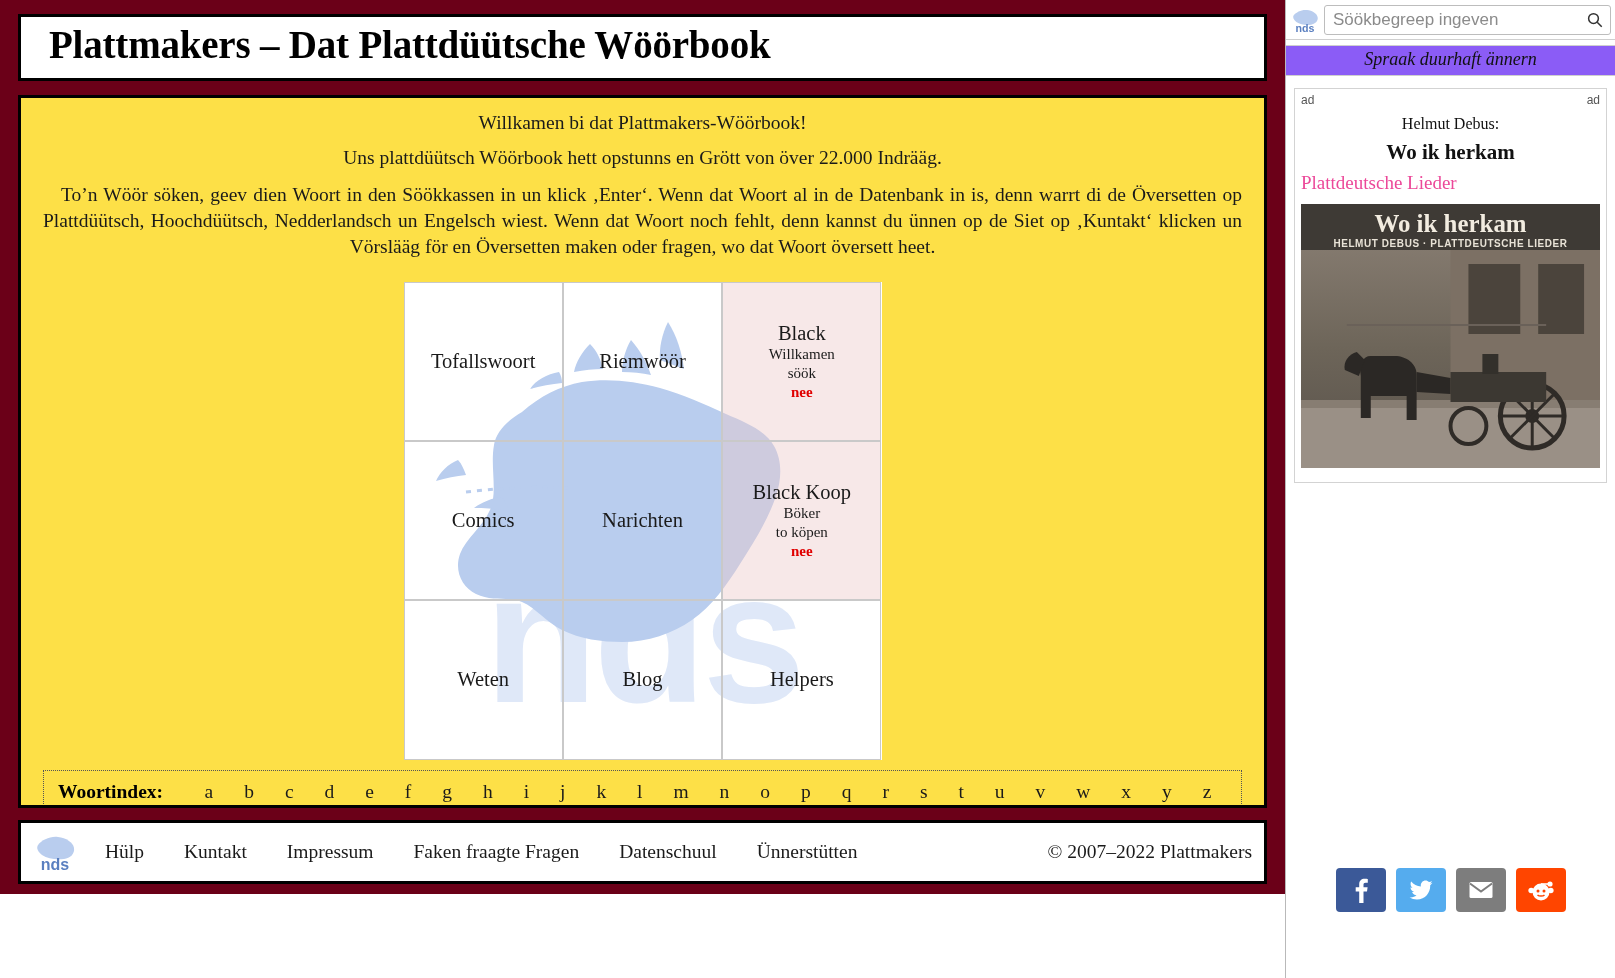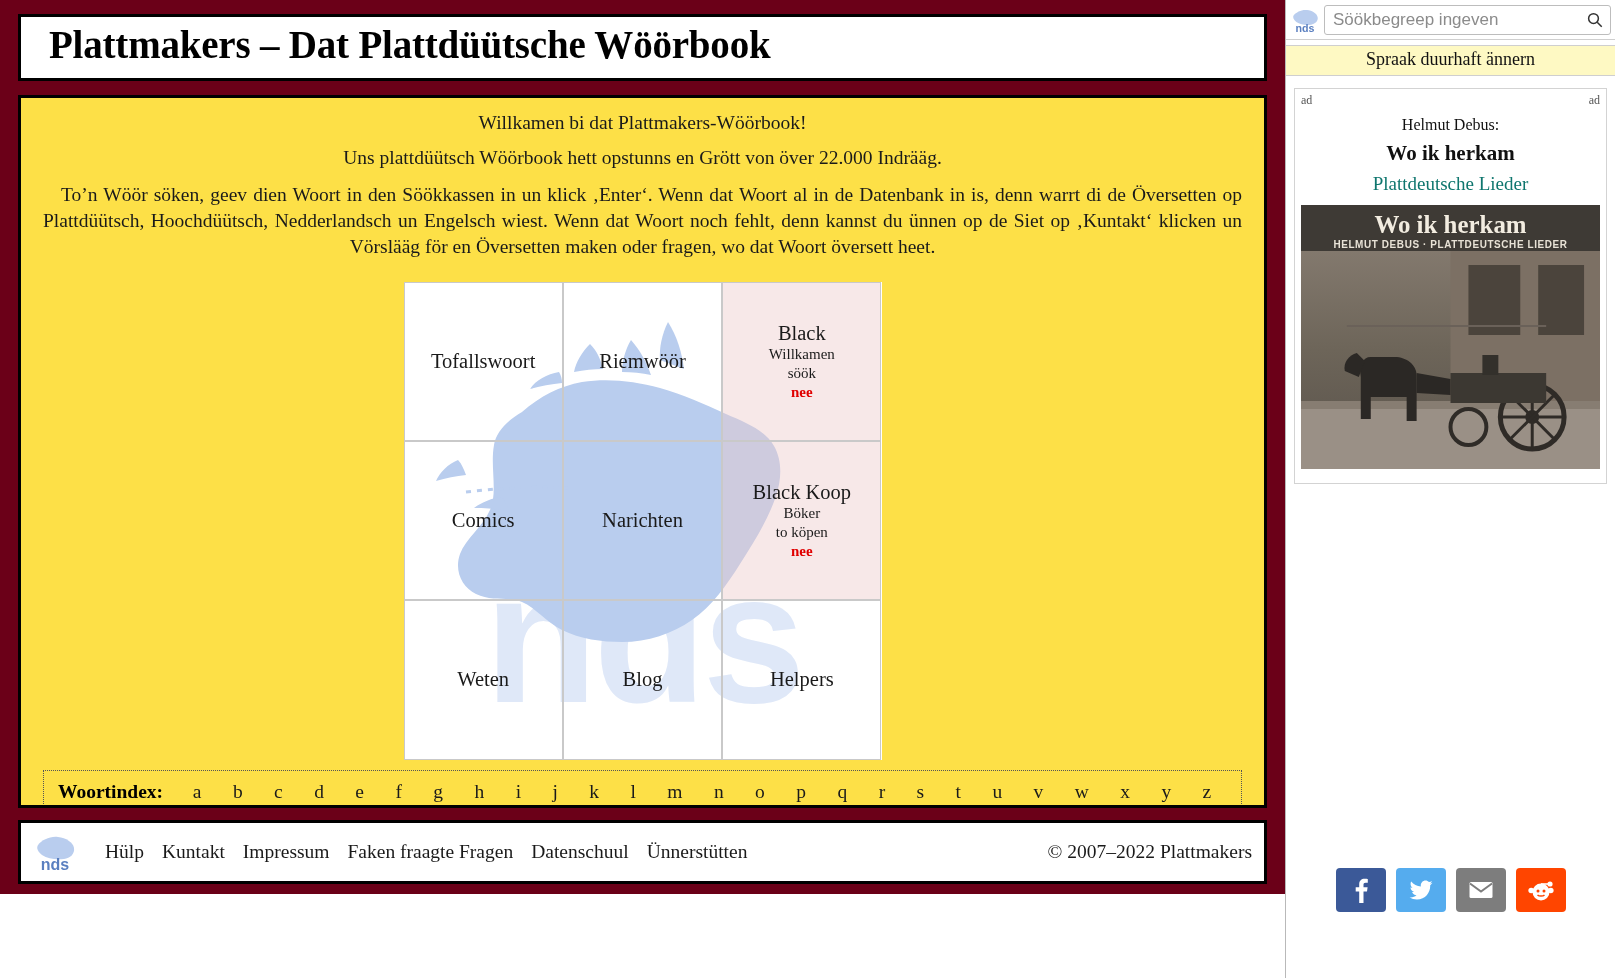--- a/index.html
+++ b/index.html
@@ -138,20 +138,21 @@
   }
 
   
   .index-box {
     margin: 10px 6px 0 6px;
     border: 1px dotted #555;
     padding: 10px 14px;
     display: flex;
     align-items: center;
     box-sizing: border-box;
+    gap: 12px;
   }
   .index-label {
     font-size: 19.5px;
     font-weight: bold;
     color: #000;
     margin-right: 14px;
     white-space: nowrap;
   }
   .index-letters {
     flex: 1;
@@ -180,21 +181,21 @@
     width: 48px;
     height: 44px;
     margin-right: 26px;
     flex: 0 0 auto;
     display: flex;
     align-items: center;
     justify-content: center;
   }
   .footer-links {
     display: flex;
-    gap: 18px;
+    gap: 40px;
     align-items: center;
   }
   .footer-links a {
     font-size: 19.5px;
     color: #1a1a1a;
     text-decoration: none;
   }
   .footer-copy {
     margin-left: auto;
     font-size: 19.5px;
@@ -278,56 +279,57 @@
     font-family: "Liberation Serif", serif;
   }
   .sb-permbtn {
     margin-top: 5px;
     border-top: 1px solid #cfcfcf;
     border-bottom: 1px solid #cfcfcf;
     text-align: center;
     font-size: 18px;
     padding: 3px 0 5px 0;
     color: #111;
-    background: #fef9c3;
+    background: #8b5cf6;
     font-family: "Liberation Serif", serif;
+    font-style: italic;
   }
 
   .ad-panel {
     margin: 12px 8px 0 8px;
     border: 1px solid #d3d3d3;
     box-sizing: border-box;
     padding: 4px 6px 14px 6px;
     position: relative;
   }
   .ad-tags {
     display: flex;
     justify-content: space-between;
     font-size: 12px;
     color: #555;
-    font-family: Liberation Serif, serif;
+    font-family: Liberation Sans, sans-serif;
     align-items: center;
   }
   .ad-line1 {
     text-align: center;
     font-size: 16px;
     color: #111;
     margin-top: 8px;
   }
   .ad-line2 {
     text-align: center;
     font-size: 21px;
     font-weight: bold;
     color: #111;
     margin-top: 7px;
   }
   .ad-line3 {
-    text-align: center;
+    text-align: left;
     font-size: 19px;
-    color: #0f766e;
+    color: #ec4899;
     margin-top: 7px;
   }
   .ad-image {
     margin-top: 10px;
     width: 100%;
     height: 264px;
     position: relative;
     overflow: hidden;
     background: #6f6a60;
   }

